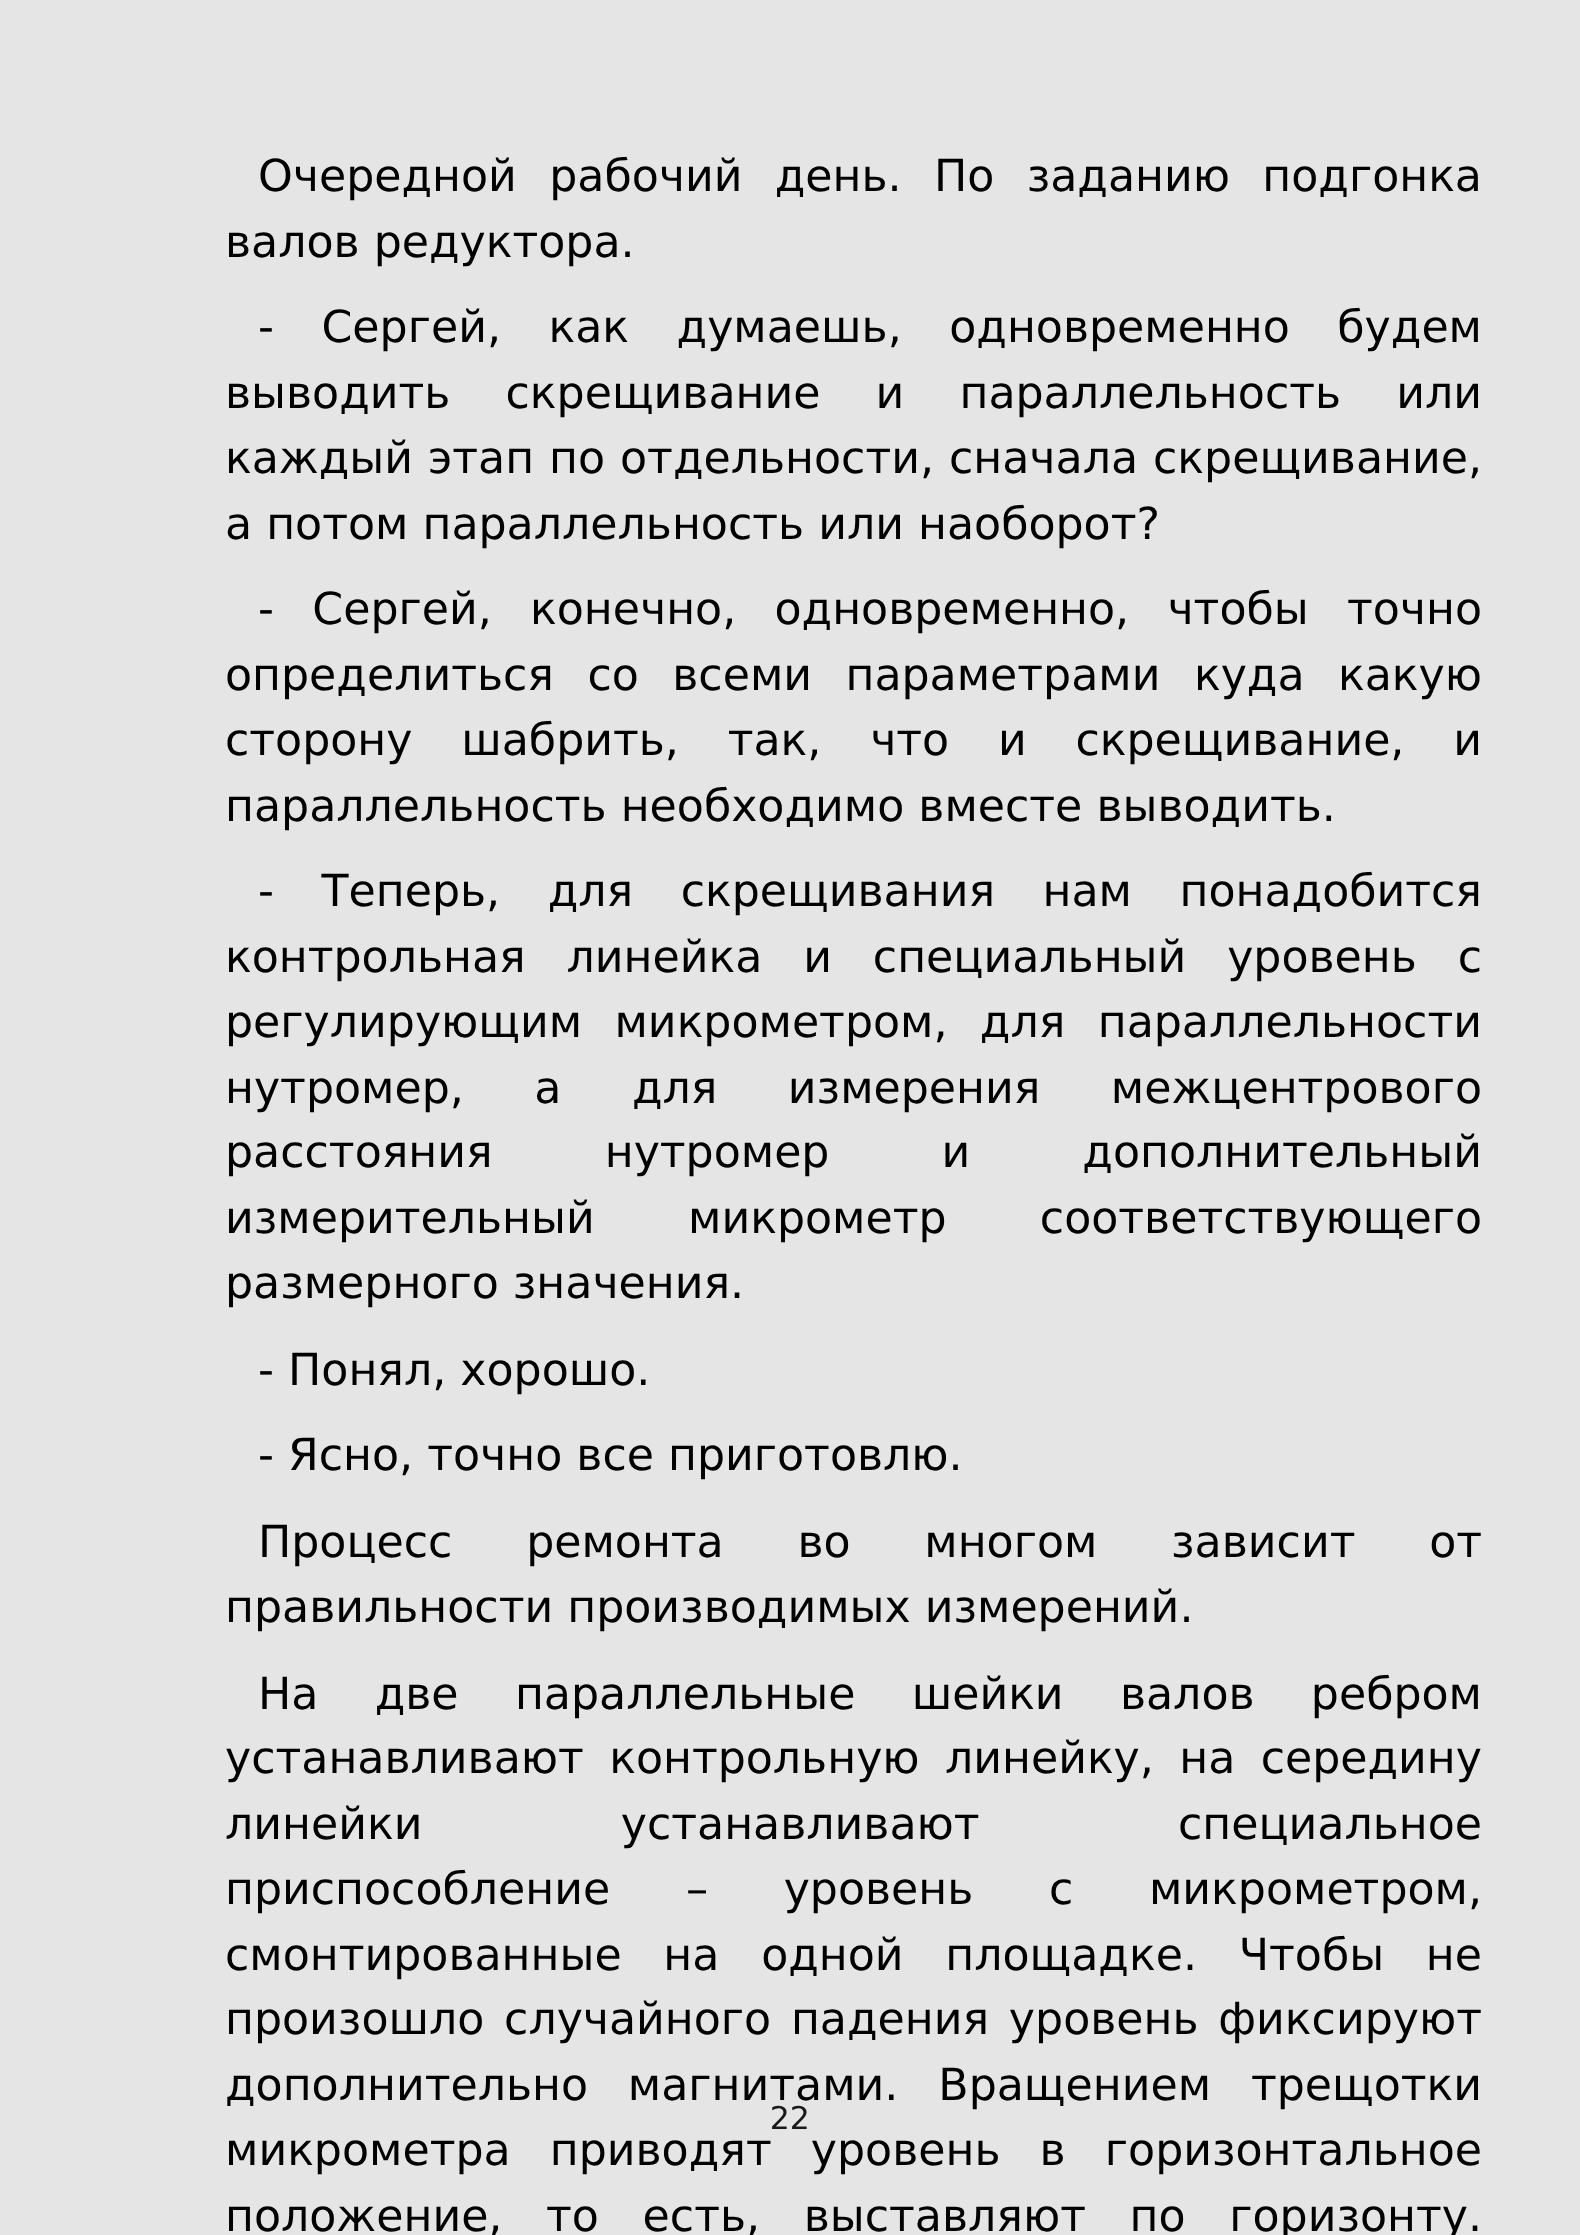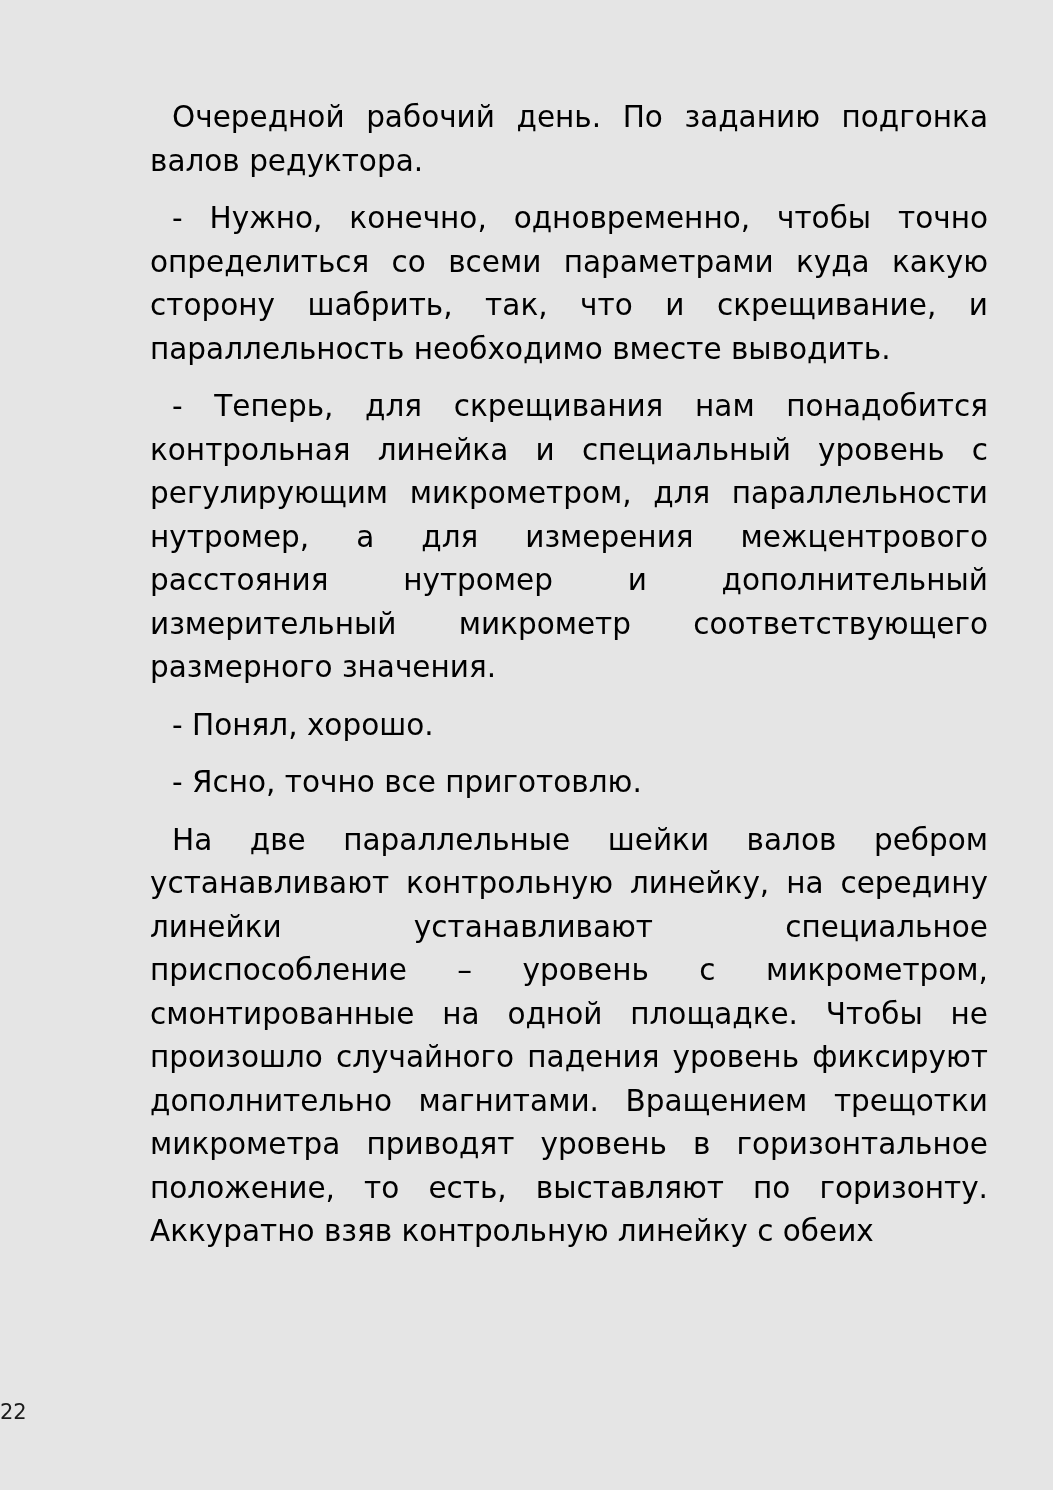--- a/index.html
+++ b/index.html
@@ -44,35 +44,38 @@
   
   .para.last {
     margin-bottom: 0;
   }
 
   .page-number {
     position: absolute;
     left: 0;
     right: 0;
     top: 1399px;
+    text-align: center;
     font-family: "DejaVu Sans", "Liberation Sans", sans-serif;
     font-size: 21px;
     line-height: 26px;
     color: #1a1a1a;
   }
 </style>
 </head>
 <body>
 
 <div class="page">
 
   <div class="text-column">
     <p class="para">Очередной рабочий день. По заданию подгонка валов редуктора.</p>
-    <p class="para">- Нужно, конечно, одновременно, чтобы точно определиться со всеми параметрами куда какую сторону шабрить, так, что и скрещивание, и параллельность необходимо вместе выводить.</p>
+    <p class="para">- Сергей, как думаешь, одновременно будем выводить скрещивание и параллельность или каждый этап по отдельности, сначала скрещивание, а потом параллельность или наоборот?</p>
+    <p class="para">- Сергей, конечно, одновременно, чтобы точно определиться со всеми параметрами куда какую сторону шабрить, так, что и скрещивание, и параллельность необходимо вместе выводить.</p>
     <p class="para">- Теперь, для скрещивания нам понадобится контрольная линейка и специальный уровень с регулирующим микрометром, для параллельности нутромер, а для измерения межцентрового расстояния нутромер и дополнительный измерительный микрометр соответствующего размерного значения.</p>
     <p class="para">- Понял, хорошо.</p>
     <p class="para">- Ясно, точно все приготовлю.</p>
+    <p class="para">Процесс ремонта во многом зависит от правильности производимых измерений.</p>
     <p class="para last">На две параллельные шейки валов ребром устанавливают контрольную линейку, на середину линейки устанавливают специальное приспособление – уровень с микрометром, смонтированные на одной площадке. Чтобы не произошло случайного падения уровень фиксируют дополнительно магнитами. Вращением трещотки микрометра приводят уровень в горизонтальное положение, то есть, выставляют по горизонту. Аккуратно взяв контрольную линейку с обеих</p>
   </div>
 
   <div class="page-number">22</div>
 
 </div>
 
 </body></html>

